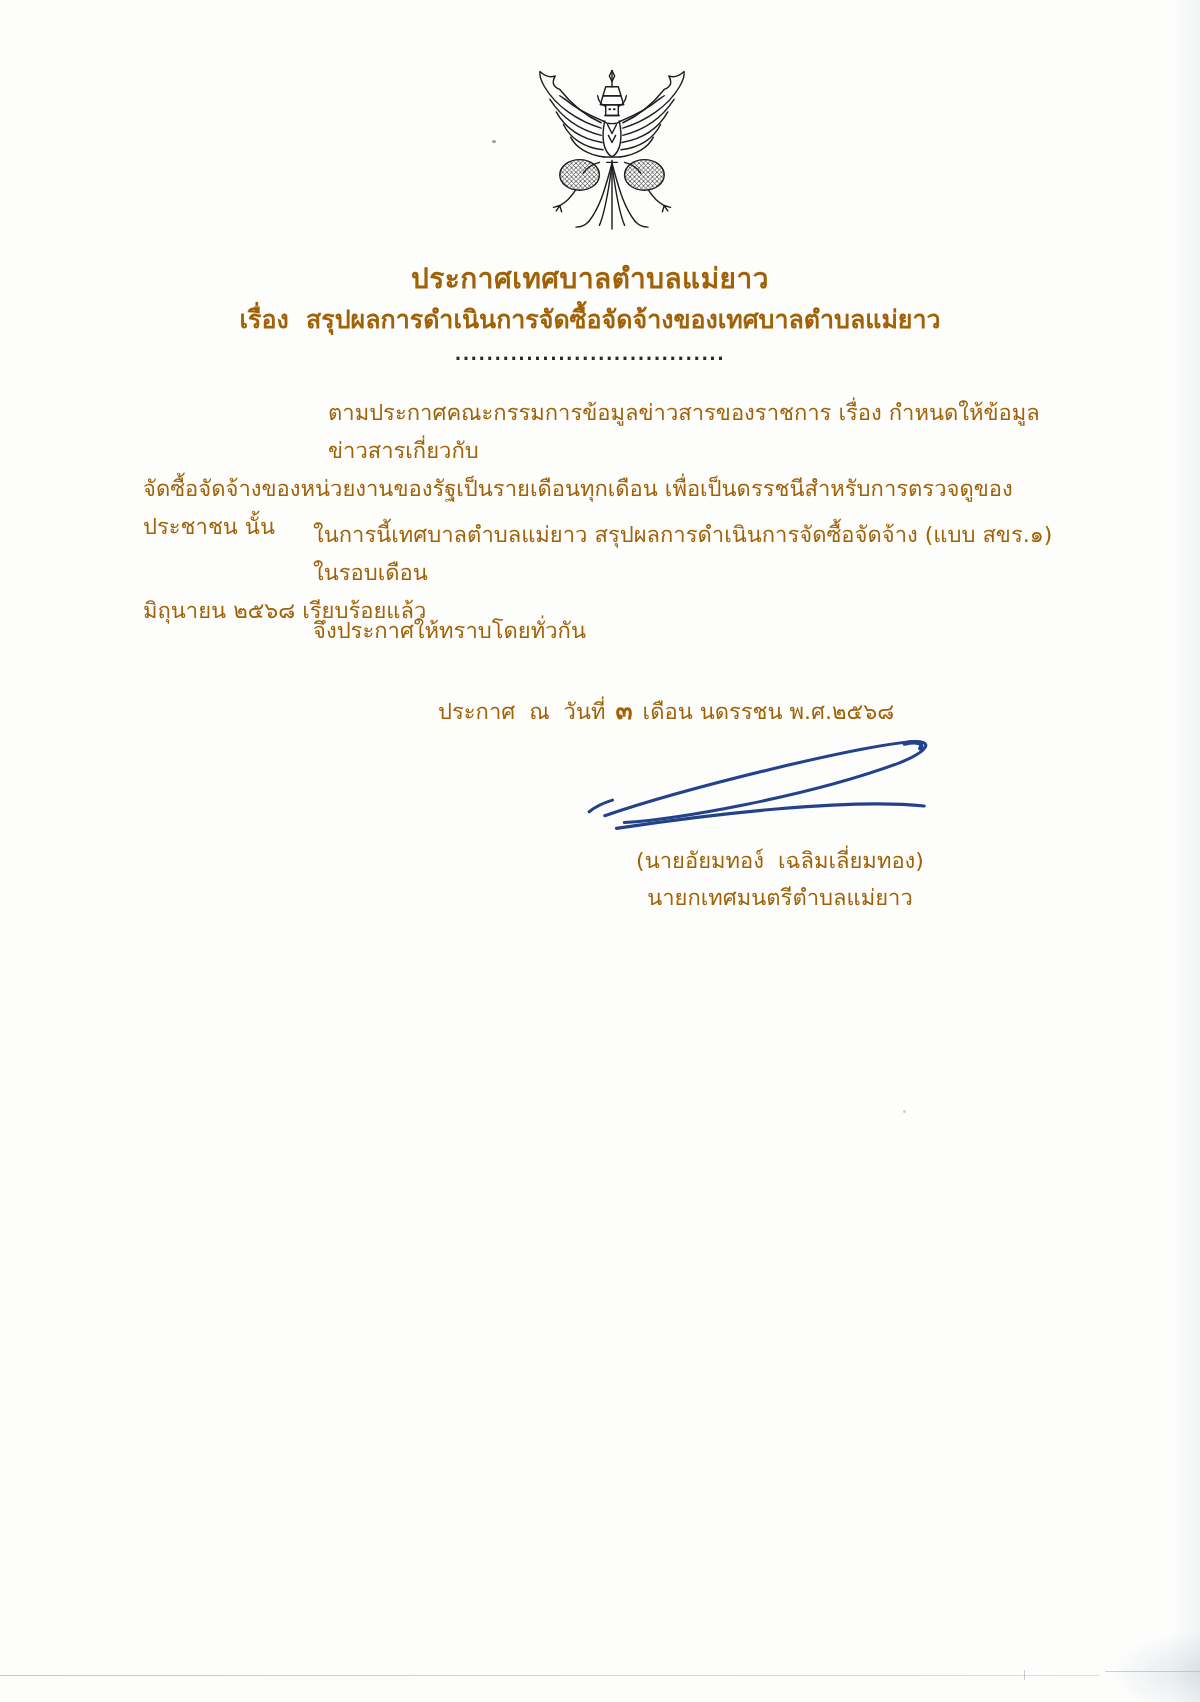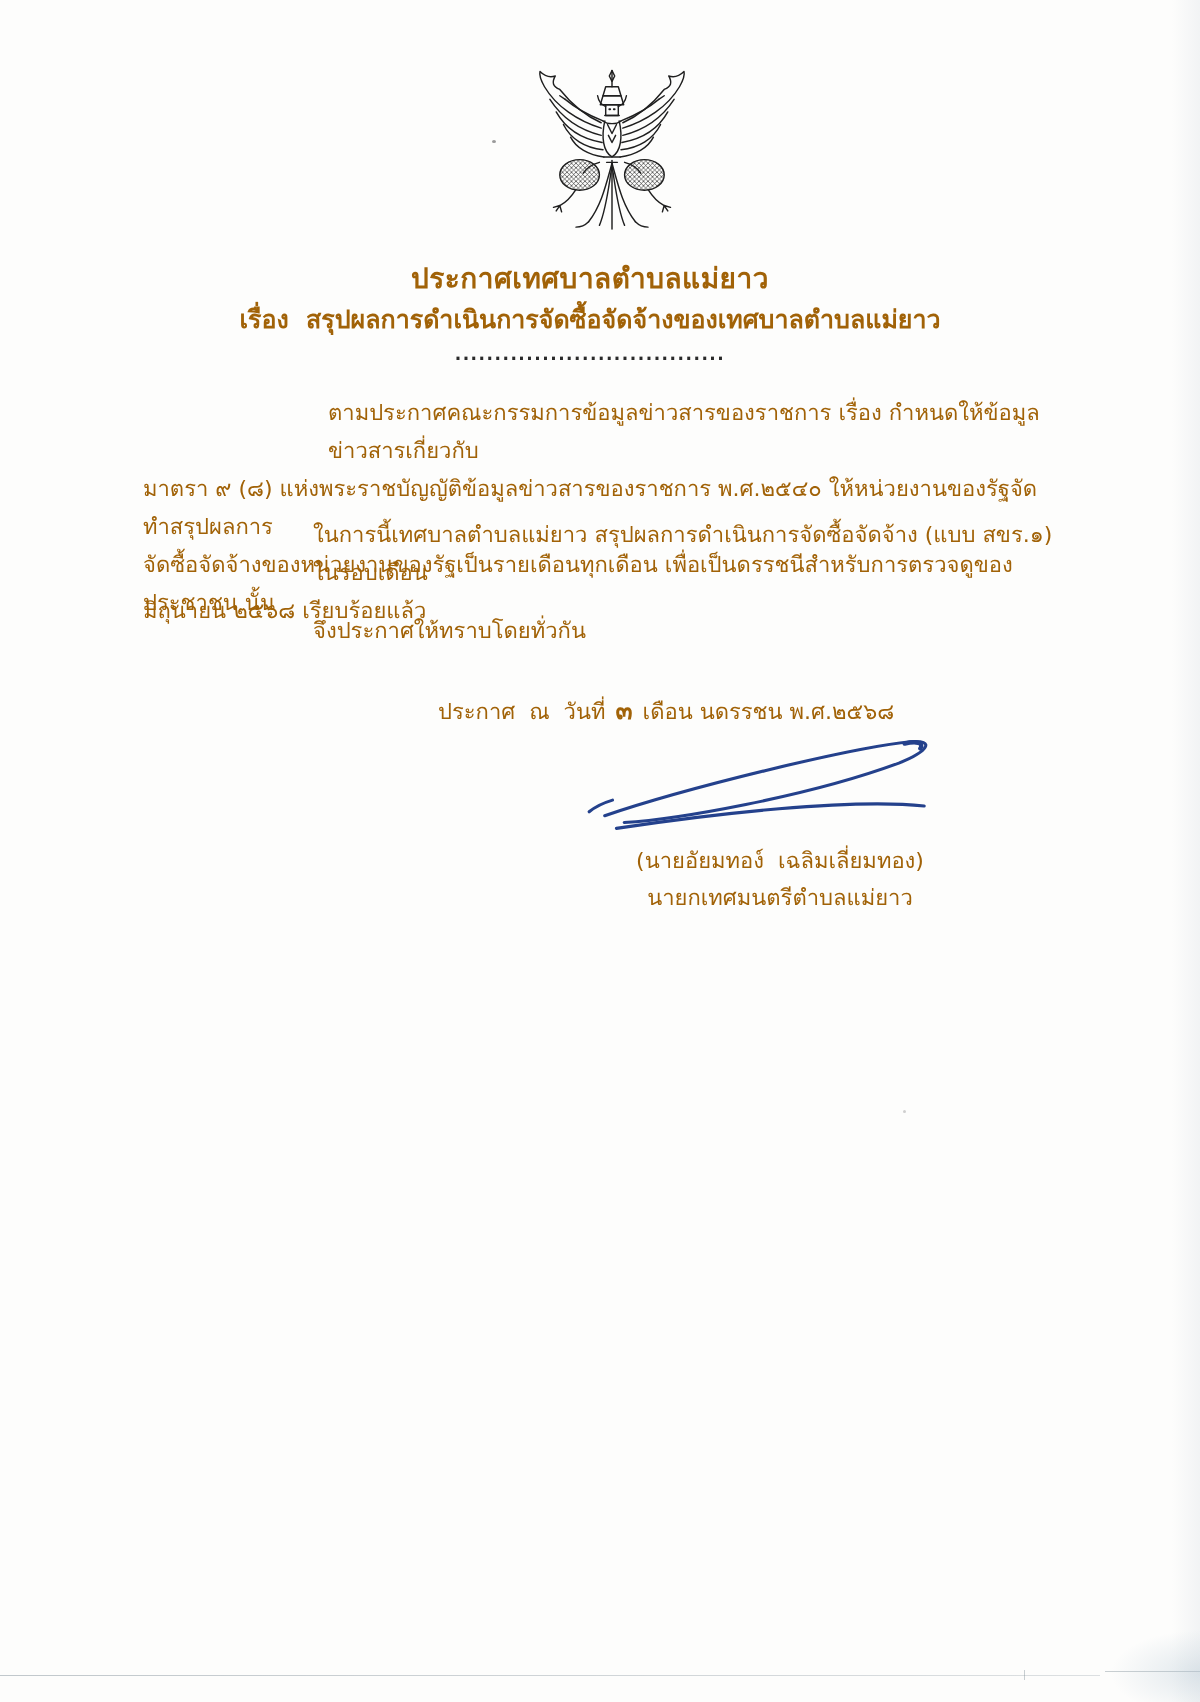--- a/index.html
+++ b/index.html
@@ -145,21 +145,20 @@
 
   <div class="abs speck-1"></div>
   <div class="abs speck-2"></div>
 
   <div class="abs txt center doc-title">ประกาศเทศบาลตำบลแม่ยาว</div>
   <div class="abs txt center doc-subject">เรื่อง  สรุปผลการดำเนินการจัดซื้อจัดจ้างของเทศบาลตำบลแม่ยาว</div>
   <div class="abs txt center divider-dots">..................................</div>
 
   <div class="abs body-block p1">
     <div class="txt line-1">ตามประกาศคณะกรรมการข้อมูลข่าวสารของราชการ เรื่อง กำหนดให้ข้อมูลข่าวสารเกี่ยวกับ</div>
-    <div class="txt">มาตรา ๙ (๘) แห่งพระราชบัญญัติข้อมูลข่าวสารของราชการ พ.ศ.๒๕๔๐ ให้หน่วยงานของรัฐจัดทำสรุปผลการ</div>
     <div class="txt">จัดซื้อจัดจ้างของหน่วยงานของรัฐเป็นรายเดือนทุกเดือน เพื่อเป็นดรรชนีสำหรับการตรวจดูของประชาชน นั้น</div>
   </div>
 
   <div class="abs body-block p2">
     <div class="txt line-1">ในการนี้เทศบาลตำบลแม่ยาว สรุปผลการดำเนินการจัดซื้อจัดจ้าง (แบบ สขร.๑) ในรอบเดือน</div>
     <div class="txt">มิถุนายน ๒๕๖๘ เรียบร้อยแล้ว</div>
   </div>
 
   <div class="abs body-block closing txt">จึงประกาศให้ทราบโดยทั่วกัน</div>
 

